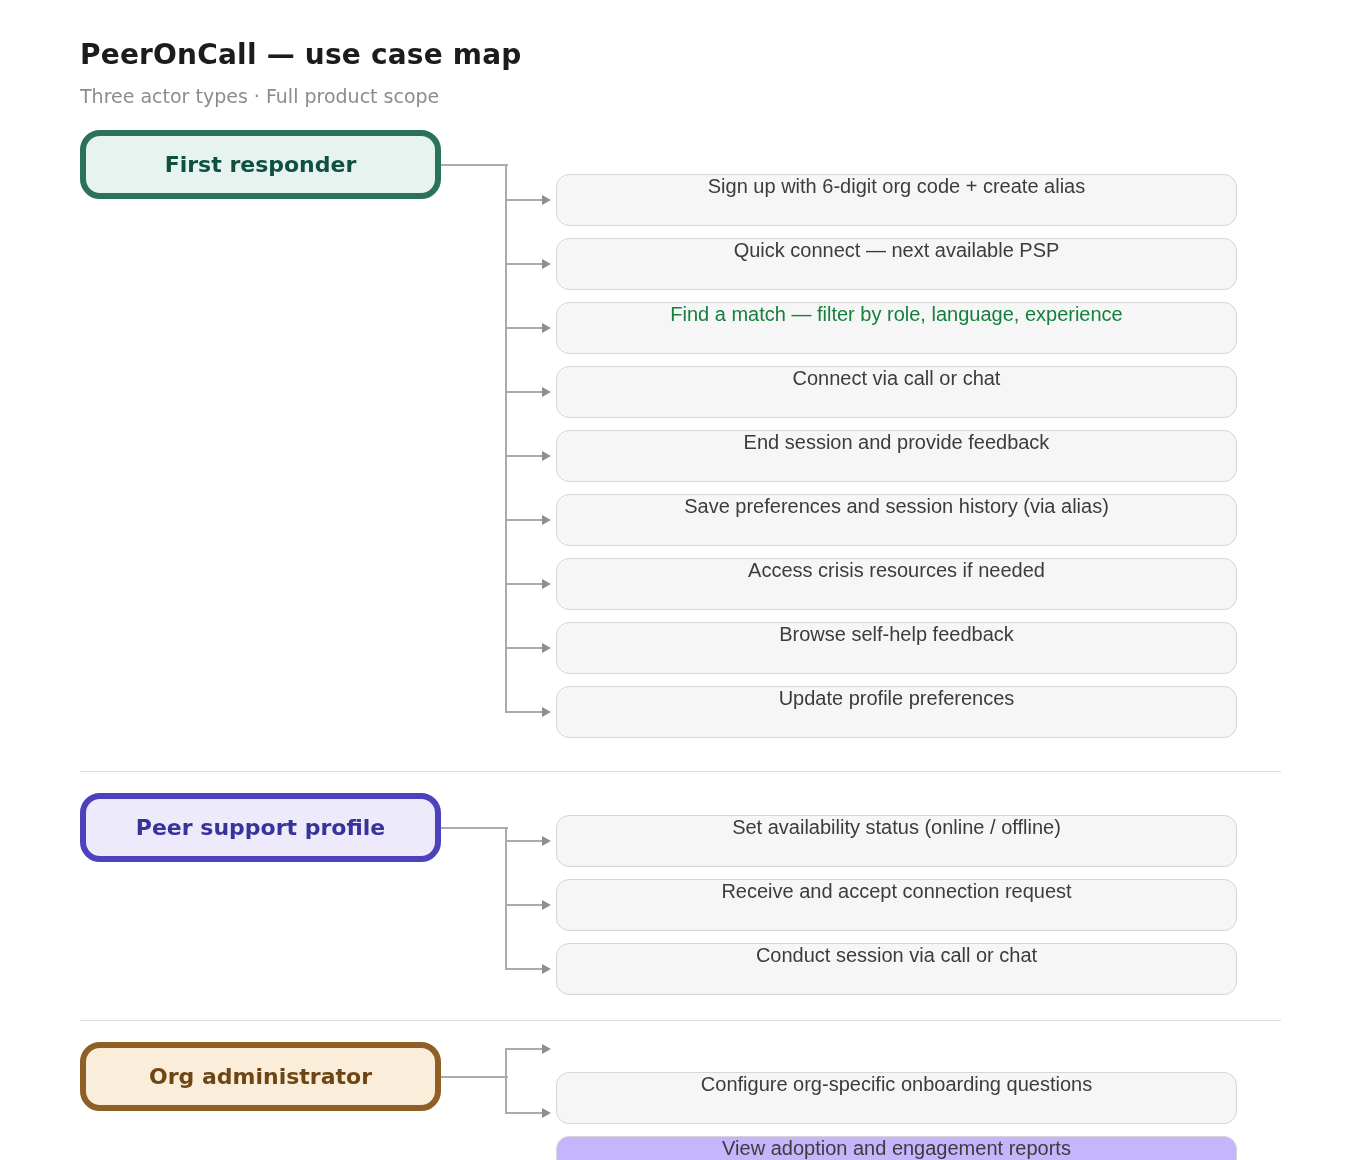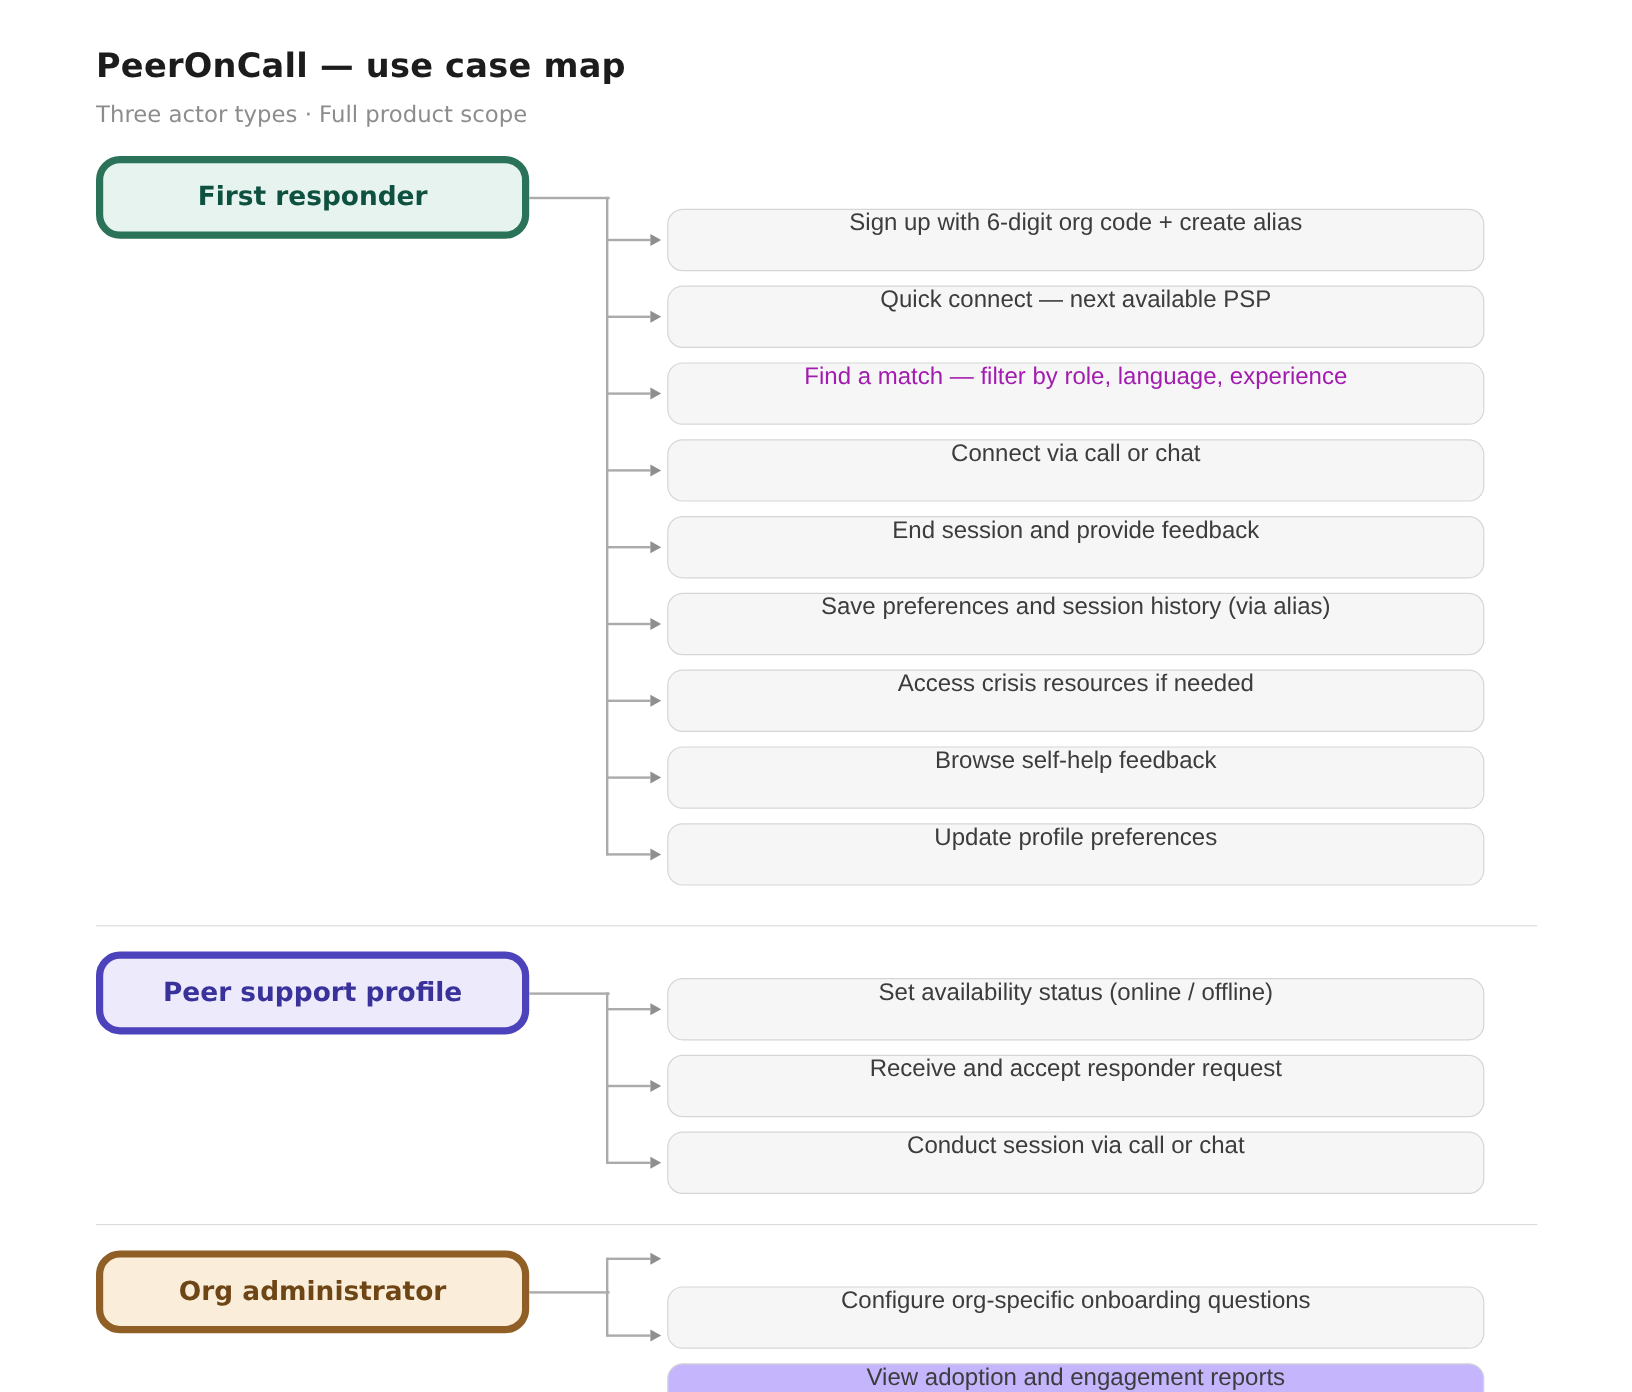--- a/index.html
+++ b/index.html
@@ -43,21 +43,21 @@
   <div class="actor-box" id="actor-0" style="background: rgb(231, 243, 238); border-color: rgb(42, 114, 88); color: rgb(14, 81, 64);">
     <span>First responder</span>
   </div>
   <div class="usecase-col" id="col-0">
       <div class="usecase-box" style="background: rgb(246, 246, 246); border-color: rgb(214, 214, 214); color: rgb(60, 60, 60);">
         <span>Sign up with 6-digit org code + create alias</span>
       </div>
       <div class="usecase-box" style="background: rgb(246, 246, 246); border-color: rgb(214, 214, 214); color: rgb(60, 60, 60);">
         <span>Quick connect — next available PSP</span>
       </div>
-      <div class="usecase-box" style="background: rgb(246, 246, 246); border-color: rgb(214, 214, 214); color: #a21caf;">
+      <div class="usecase-box" style="background: rgb(246, 246, 246); border-color: rgb(214, 214, 214); color: #15803d;">
         <span>Find a match — filter by role, language, experience</span>
       </div>
       <div class="usecase-box" style="background: rgb(246, 246, 246); border-color: rgb(214, 214, 214); color: rgb(60, 60, 60);">
         <span>Connect via call or chat</span>
       </div>
       <div class="usecase-box" style="background: rgb(246, 246, 246); border-color: rgb(214, 214, 214); color: rgb(60, 60, 60);">
         <span>End session and provide feedback</span>
       </div>
       <div class="usecase-box" style="background: rgb(246, 246, 246); border-color: rgb(214, 214, 214); color: rgb(60, 60, 60);">
         <span>Save preferences and session history (via alias)</span>
@@ -76,21 +76,21 @@
   <div class="divider" id="divider-1"></div>
 
   <div class="actor-box" id="actor-1" style="background: rgb(236, 234, 251); border-color: rgb(76, 66, 187); color: rgb(57, 50, 155);">
     <span>Peer support profile</span>
   </div>
   <div class="usecase-col" id="col-1">
       <div class="usecase-box" style="background: rgb(246, 246, 246); border-color: rgb(214, 214, 214); color: rgb(60, 60, 60);">
         <span>Set availability status (online / offline)</span>
       </div>
       <div class="usecase-box" style="background: rgb(246, 246, 246); border-color: rgb(214, 214, 214); color: rgb(60, 60, 60);">
-        <span>Receive and accept responder request</span>
+        <span>Receive and accept connection request</span>
       </div>
       <div class="usecase-box" style="background: rgb(246, 246, 246); border-color: rgb(214, 214, 214); color: rgb(60, 60, 60);">
         <span>Conduct session via call or chat</span>
       </div>
     </div>
 
   <div class="divider" id="divider-2"></div>
 
   <div class="actor-box" id="actor-2" style="background: rgb(250, 238, 219); border-color: rgb(143, 95, 38); color: rgb(110, 70, 22);">
     <span>Org administrator</span>

